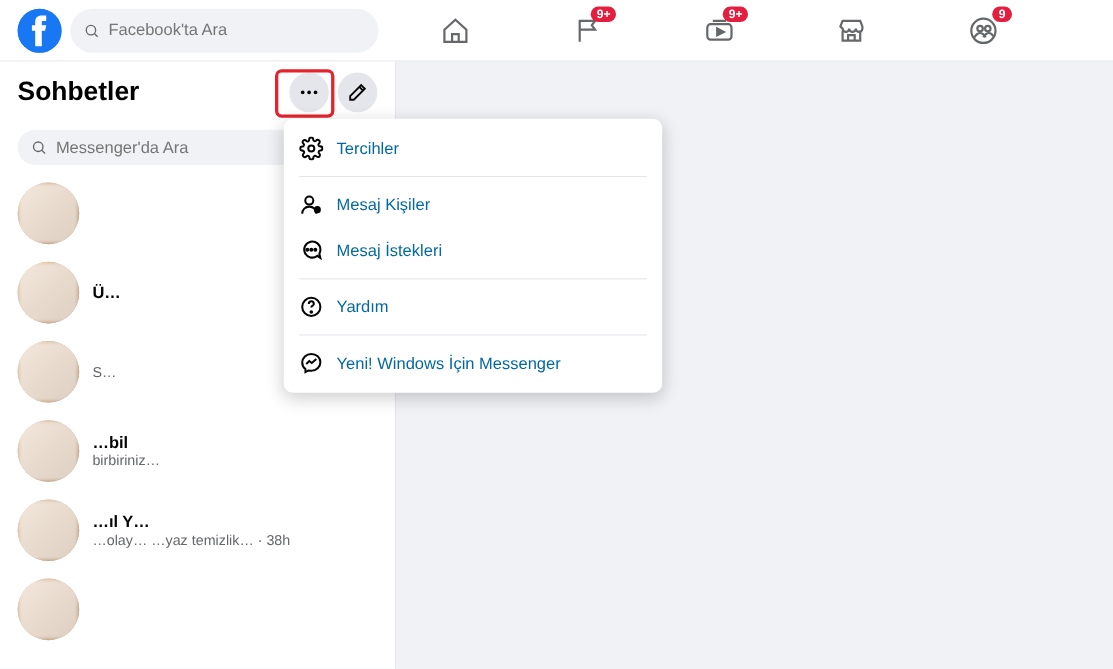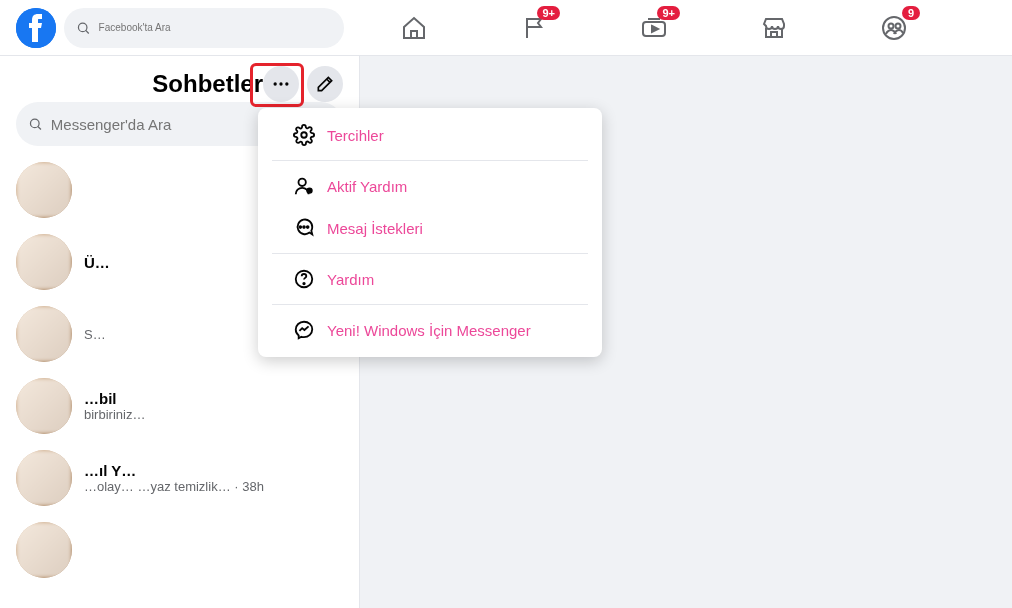--- a/index.html
+++ b/index.html
@@ -4,53 +4,53 @@
 <style>
   * { box-sizing: border-box; margin: 0; padding: 0; font-family: -apple-system, BlinkMacSystemFont, "Segoe UI", Helvetica, Arial, sans-serif; }
   body { width: 1012px; height: 608px; background: #f0f2f5; overflow: hidden; position: relative; }
 
   
   .topbar { height: 56px; background: #fff; display: flex; align-items: center; padding: 0 16px; border-bottom: 1px solid #e4e6eb; position: relative; }
   .fb-logo { width: 40px; height: 40px; border-radius: 50%; background: #1877f2; display: flex; align-items: center; justify-content: center; margin-right: 8px; }
   .fb-logo svg { width: 40px; height: 40px; }
   .search-box { background: #f0f2f5; border-radius: 50px; height: 40px; display: flex; align-items: center; padding: 0 12px; width: 280px; }
   .search-box svg { width: 16px; height: 16px; color: #65676b; margin-right: 8px; }
-  .search-box input { border: none; background: transparent; outline: none; font-size: 10px; color: #0f172a; width: 100%; }
+  .search-box input { border: none; background: transparent; outline: none; font-size: 15px; color: #0f172a; width: 100%; }
   .top-icons { display: flex; gap: 80px; margin-left: 50px; align-items: center; }
   .top-icon { width: 40px; height: 40px; display: flex; align-items: center; justify-content: center; position: relative; color: #65676b; cursor: pointer; }
   .top-icon svg { width: 28px; height: 28px; }
   .badge { position: absolute; top: -2px; right: -6px; background: #e41e3f; color: #fff; border-radius: 10px; font-size: 11px; font-weight: 600; padding: 1px 5px; min-width: 18px; text-align: center; }
 
   .main { display: flex; height: calc(608px - 56px); }
   
   
   .sidebar { width: 360px; background: #fff; border-right: 1px solid #e4e6eb; position: relative; padding: 10px 16px 0 16px; }
-  .sidebar-head { display: flex; align-items: center; justify-content: flex-end; margin-bottom: 0; }
+  .sidebar-head { display: flex; align-items: center; justify-content: space-between; margin-bottom: 16px; }
   .sidebar-head h1 { font-size: 24px; font-weight: 800; }
   .sidebar-actions { display: flex; gap: 8px; }
   .circle-btn { width: 36px; height: 36px; border-radius: 50%; background: #e4e6eb; display: flex; align-items: center; justify-content: center; cursor: pointer; }
   .circle-btn svg { width: 20px; height: 20px; color: #050505; }
   .highlight-red { position: absolute; border: 3px solid #e5232c; border-radius: 6px; pointer-events: none; z-index: 50; }
   .hl-more { top: 63px; left: 250px; width: 54px; height: 44px; }
-  .messenger-search { background: #f0f2f5; border-radius: 50px; height: 44px; display: flex; align-items: center; padding: 0 12px; margin-bottom: 8px; }
+  .messenger-search { background: #f0f2f5; border-radius: 50px; height: 32px; display: flex; align-items: center; padding: 0 12px; margin-bottom: 8px; }
   .messenger-search svg { width: 16px; height: 16px; color: #65676b; margin-right: 8px; }
   .messenger-search input { border: none; background: transparent; outline: none; font-size: 15px; color: #65676b; width: 100%; }
   
   .chat-list { display: flex; flex-direction: column; }
   .chat-item { display: flex; align-items: center; padding: 8px 0; cursor: pointer; }
   .avatar { width: 56px; height: 56px; border-radius: 50%; background: linear-gradient(135deg,#d9b38c,#8b5a2b); margin-right: 12px; flex-shrink: 0; position: relative; overflow: hidden; }
   .avatar.blur::after { content: ""; position: absolute; inset: 0; background: rgba(255,255,255,0.7); filter: blur(2px); }
   .chat-text { display: flex; flex-direction: column; overflow: hidden; }
   .chat-name { font-size: 15px; font-weight: 600; color: #050505; white-space: nowrap; }
   .chat-sub { font-size: 13px; color: #65676b; white-space: nowrap; }
   .green-dot { width: 16px; height: 16px; background: #31a24c; border: 2px solid #fff; border-radius: 50%; position: absolute; right: 16px; }
 
   
   .dropdown { position: absolute; top: 108px; left: 258px; width: 344px; background: #fff; border-radius: 8px; box-shadow: 0 4px 16px rgba(0,0,0,0.2); z-index: 100; padding: 6px 0; }
-  .dd-item { display: flex; align-items: center; padding: 10px 14px; cursor: pointer; font-size: 15px; color: #ec4899; margin-left: 21px; }
+  .dd-item { display: flex; align-items: center; padding: 10px 14px; cursor: pointer; font-size: 15px; color: #0369a1; }
   .dd-item svg { width: 22px; height: 22px; margin-right: 12px; color: #050505; flex-shrink: 0; }
   .dd-divider { height: 1px; background: #e4e6eb; margin: 4px 14px; }
   .hl-hidden { top: 248px; left: 264px; width: 236px; height: 40px; }
 
   .content-area { flex: 1; background: #f0f2f5; }
 </style>
 </head>
 <body>
 
 <div class="topbar">
@@ -189,21 +189,21 @@
       </svg>
     <span>Tercihler</span>
   </div>
   <div class="dd-divider"></div>
   <div class="dd-item">
     <svg viewBox="0 0 24 24" fill="none" stroke="currentColor" stroke-width="2">
         <circle cx="10" cy="8" r="4"></circle>
         <path d="M3 21c0-4 3-7 7-7s7 3 7 7"></path>
         <circle cx="18" cy="17" r="2.5" fill="currentColor"></circle>
       </svg>
-    <span>Aktif Yardım</span>
+    <span>Mesaj Kişiler</span>
   </div>
   <div class="dd-item">
     <svg viewBox="0 0 24 24" fill="none" stroke="currentColor" stroke-width="2">
         <path d="M21 11a8 8 0 10-3 6l3 2-1-4a8 8 0 001-4z"></path>
         <circle cx="8" cy="11" r="1" fill="currentColor"></circle>
         <circle cx="12" cy="11" r="1" fill="currentColor"></circle>
         <circle cx="16" cy="11" r="1" fill="currentColor"></circle>
       </svg>
     <span>Mesaj İstekleri</span>
   </div>

